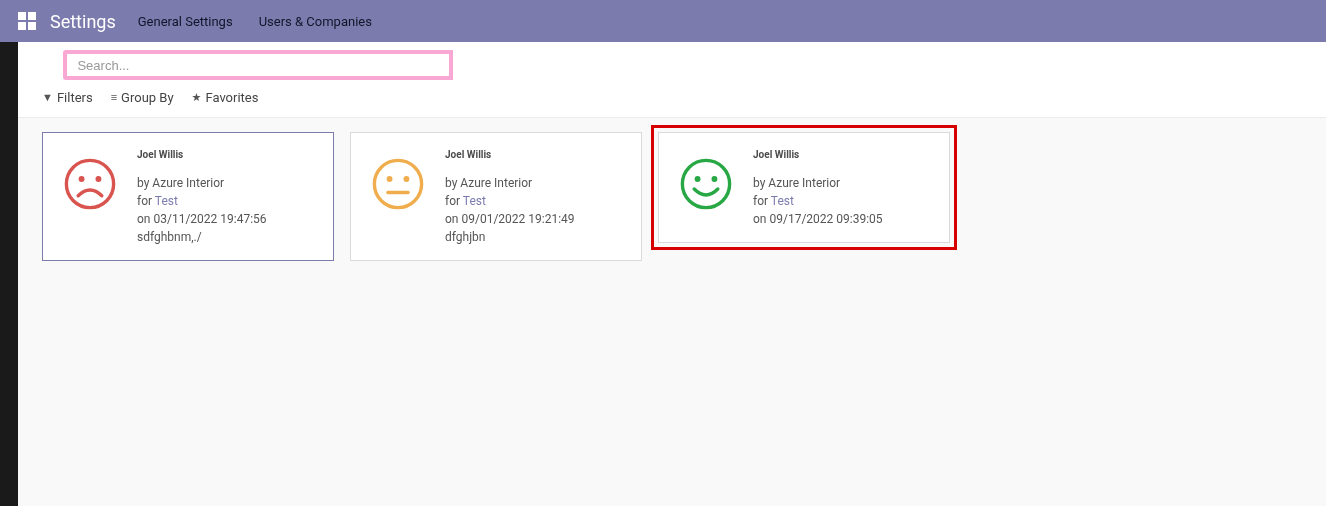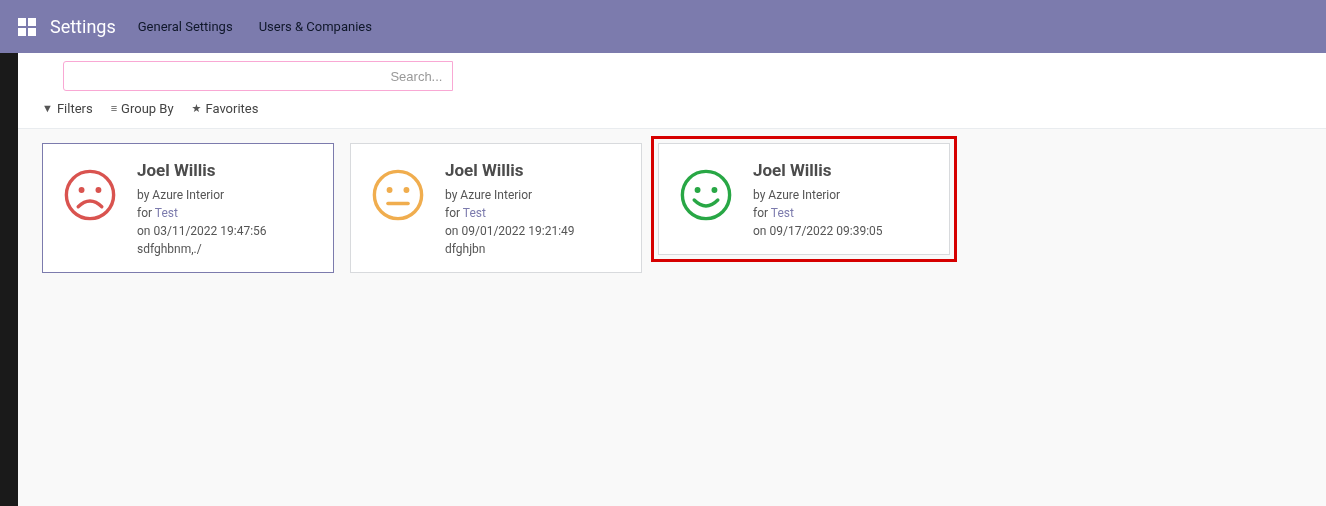--- a/index.html
+++ b/index.html
@@ -12,21 +12,21 @@
     height: 506px;
     overflow: hidden;
   }
   .app-frame {
     background: #fff;
     margin-left: 18px;
     height: 506px;
   }
   .topbar {
     background: #7C7BAD;
-    height: 53px;
+    height: 42px;
     display: flex;
     align-items: center;
     padding: 0 10px;
     color: #fff;
     margin-left: -18px;
     padding-left: 18px;
   }
   .apps-icon {
     width: 18px; height: 18px;
     display: grid;
@@ -62,28 +62,27 @@
     padding-top: 8px;
     color: #7C7BAD;
   }
   .breadcrumb .sep { color: #888; margin: 0 2px; }
   .breadcrumb .link { color: #7C7BAD; cursor: pointer; }
   .breadcrumb .current { color: #6c757d; }
   .cp-right { display: flex; flex-direction: column; align-items: flex-end; }
   .search-box {
     width: 390px;
     height: 30px;
-    border: 1px solid #f9a8d4;
+    border: 4px solid #f9a8d4;
     border-radius: 3px 0 0 3px;
     padding: 4px 10px;
     font-size: 13px;
     color: #1d4ed8;
     outline: none;
     margin-bottom: 10px;
-    text-align: right;
   }
   .search-box::placeholder { color: #999; }
   .toolbar-row {
     display: flex;
     gap: 18px;
     padding-right: 195px;
     font-size: 13px;
     color: #444;
   }
   .tool-btn { cursor: pointer; display: inline-flex; align-items: center; gap: 4px; }
@@ -106,21 +105,21 @@
   }
   .card.selected { border-color: #7C7BAD; }
   .card.highlighted { outline: 3px solid #d60000; outline-offset: 4px; }
   .face {
     width: 54px; height: 54px;
     margin: 10px 20px 0 4px;
     flex-shrink: 0;
   }
   .face svg { width: 100%; height: 100%; }
   .card-body { font-size: 12px; color: #555; line-height: 1.5; }
-  .card-title { font-weight: 700; font-size: 17px; color: #4c4c4c; margin-bottom: 2px; }
+  .card-title { font-weight: 700; font-size: 10px; color: #4c4c4c; margin-bottom: 12px; }
   .card-body .lbl-for a { color: #7C7BAD; text-decoration: none; }
 </style>
 </head>
 <body>
 
 <div class="app-frame">
 
   <div class="topbar">
     <div class="apps-icon">
       <span></span>

